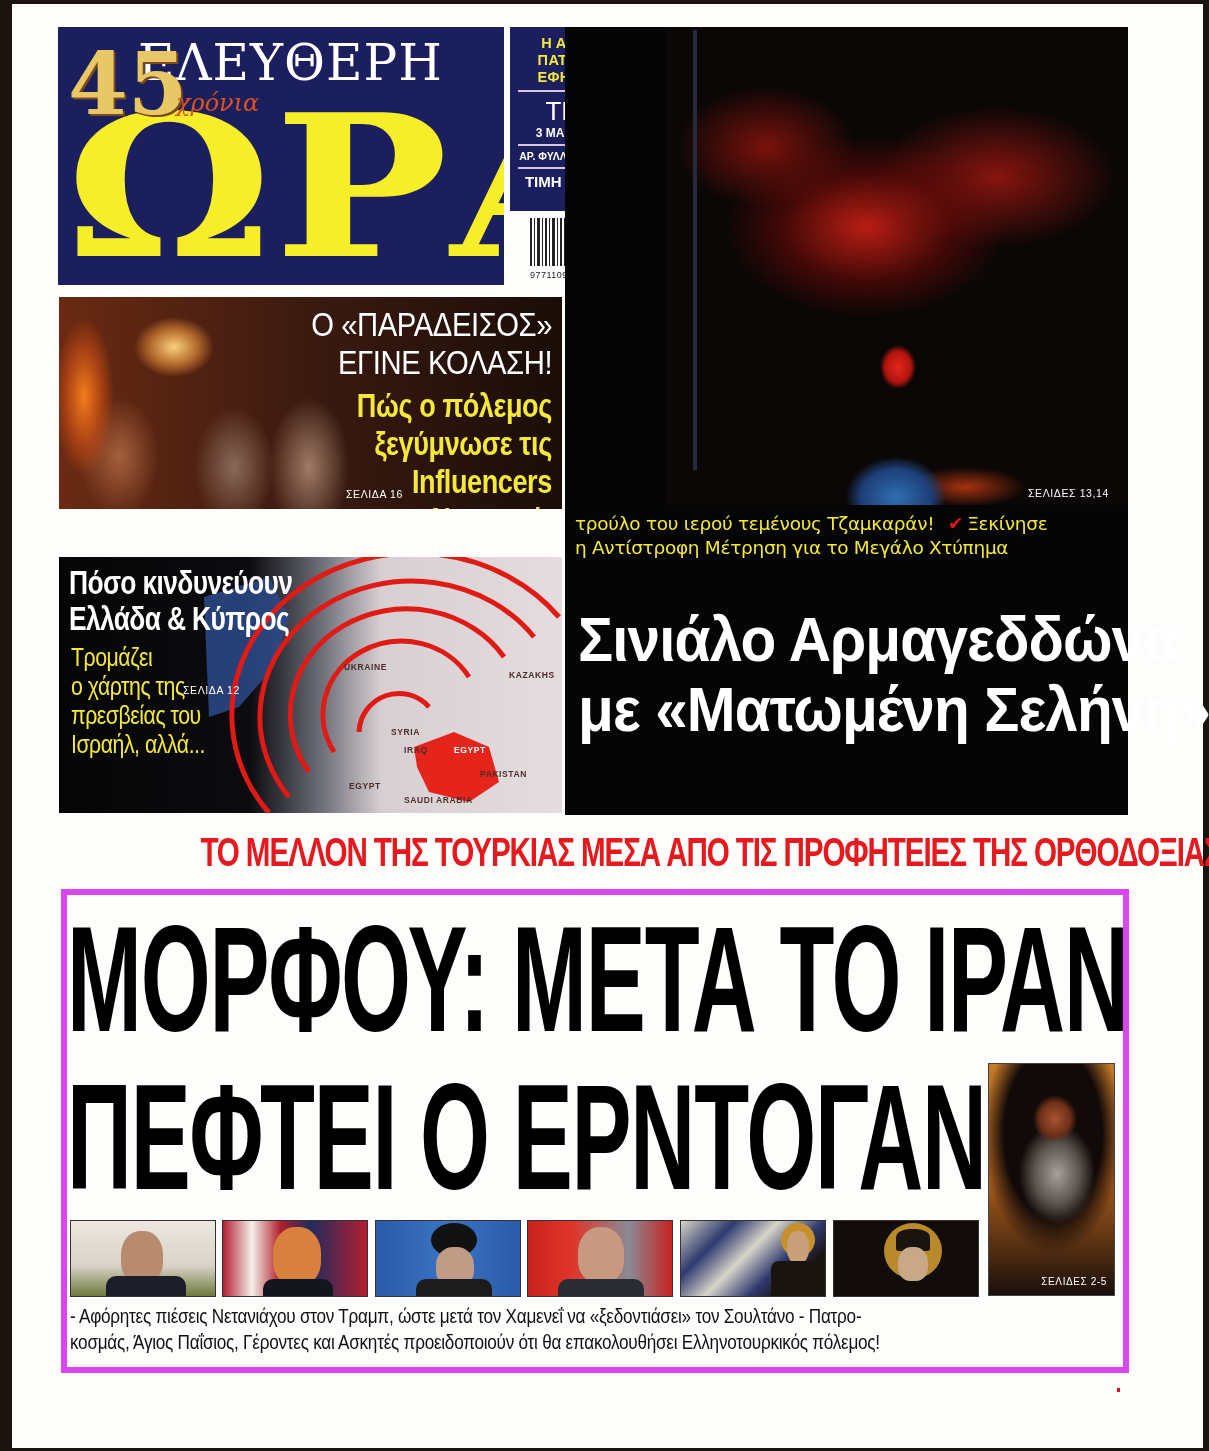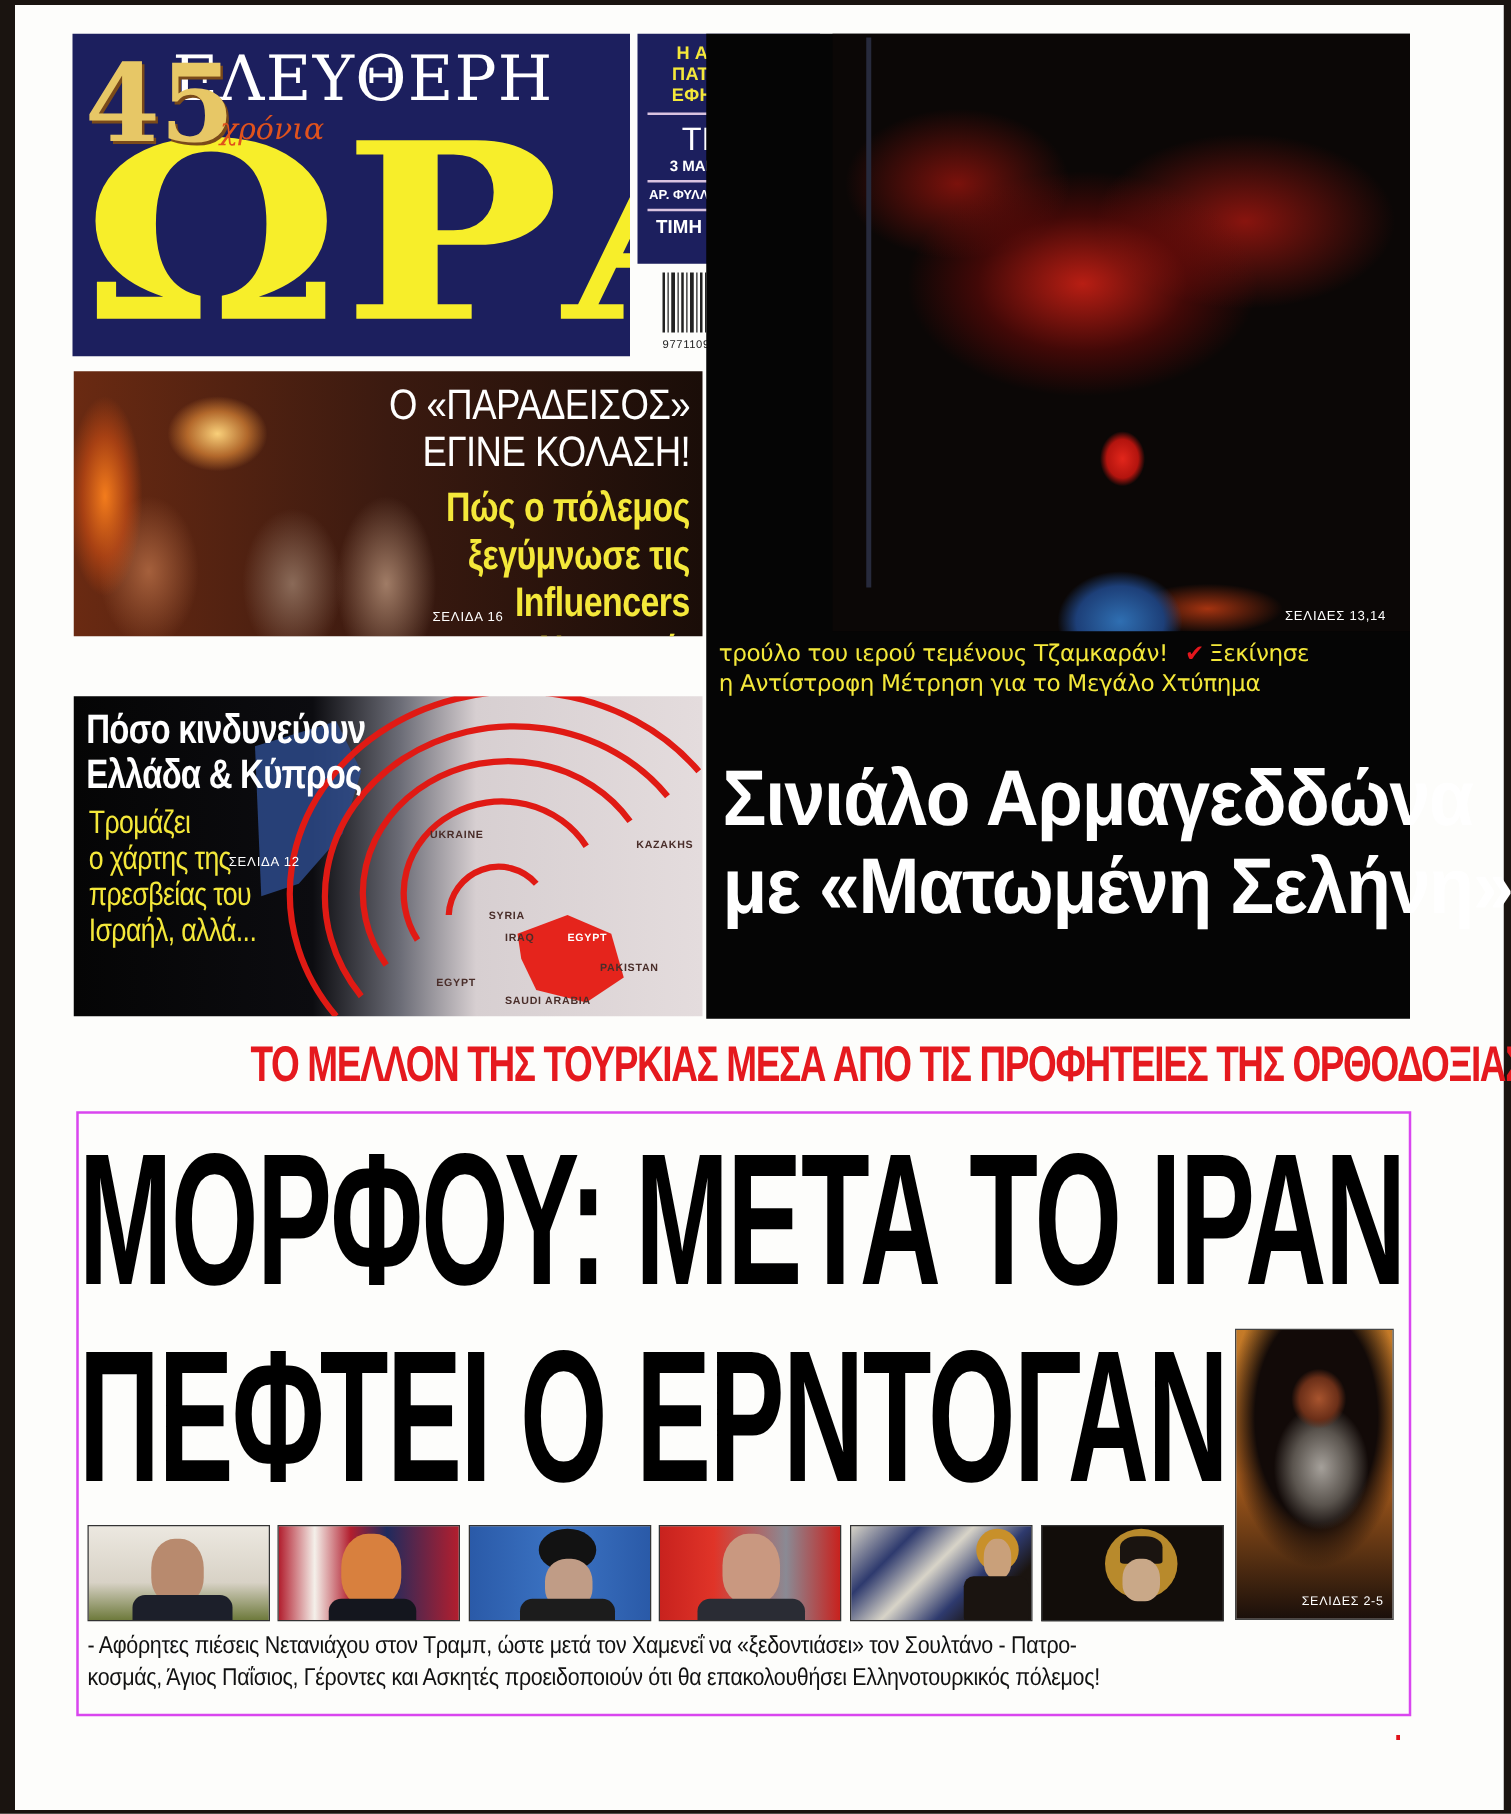--- a/index.html
+++ b/index.html
@@ -162,21 +162,21 @@
   .kicker {
     left: 60px; top: 826px; width: 1080px; text-align: center;
     color: #e5191e; font-weight: bold; font-size: 40px; line-height: 52px;
     letter-spacing: -1.5px;
     transform: scaleX(0.74); transform-origin: center top; white-space: nowrap;
   }
 
   
   .mainblock {
     left: 61px; top: 889px; width: 1068px; height: 484px;
-    border: 2px solid #d946ef; background: #fdfdfb;
+    border: 6px solid #d946ef; background: #fdfdfb;
   }
   .main-line {
     position: absolute; left: 0; width: 1068px;
     color: #000; font-weight: bold;
     font-family: "Liberation Sans", sans-serif;
     font-size: 150px; line-height: 160px; letter-spacing: -2px;
     transform: scaleX(0.6); transform-origin: left top; white-space: nowrap;
   }
   .portrait {
     left: 988px; top: 1063px; width: 127px; height: 233px;

